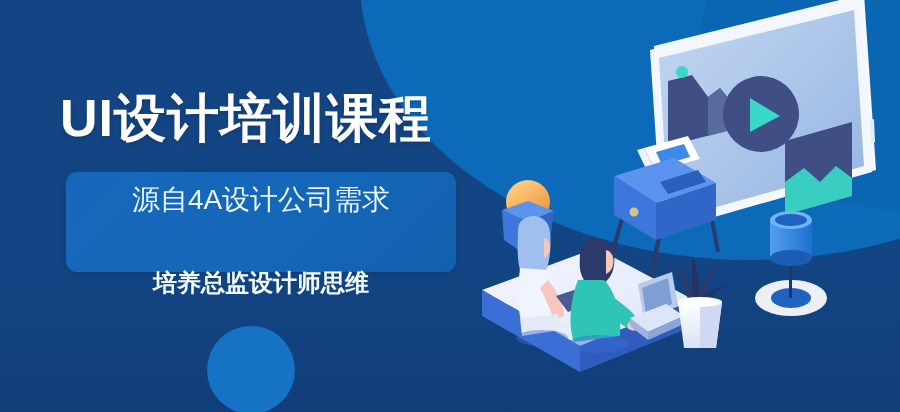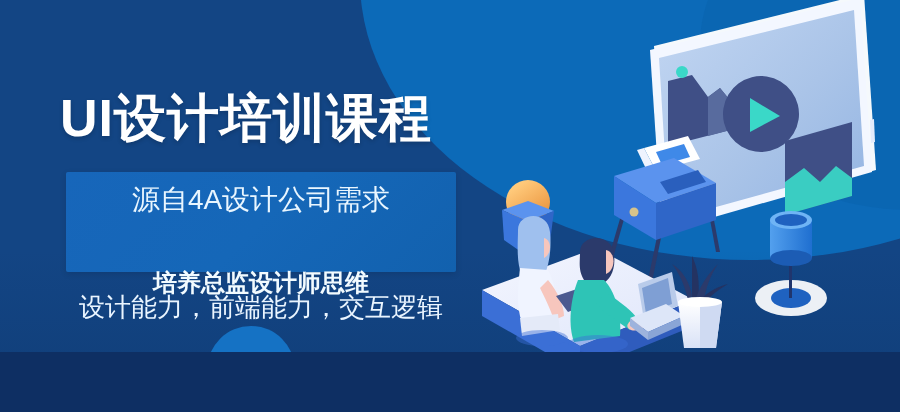--- a/index.html
+++ b/index.html
@@ -6,21 +6,21 @@
     margin: 0;
     padding: 0;
     background: #0e2f63;
   }
   body {
     font-family: "Liberation Sans", "DejaVu Sans", sans-serif;
   }
   .banner {
     position: relative;
     width: 900px;
-    height: 352px;
+    height: 412px;
     overflow: hidden;
     background: #134584;
   }
 
   
   .bg-curve {
     position: absolute;
     left: 360px;
     top: -300px;
     width: 780px;
@@ -75,21 +75,21 @@
     letter-spacing: 1px;
     white-space: nowrap;
     text-shadow: 0 2px 4px rgba(0,0,0,.18);
   }
   .sub-box {
     position: absolute;
     left: 66px;
     top: 172px;
     width: 390px;
     height: 100px;
-    border-radius: 2px;
+    border-radius: 11px;
     background: linear-gradient(135deg, #1766ba 0%, #1567b8 50%, #1261ae 100%);
     box-shadow: 0 2px 6px rgba(0,0,0,.12);
   }
   .sub-line-1 {
     position: absolute;
     left: 0;
     top: 9px;
     width: 390px;
     text-align: center;
     font-size: 28px;
@@ -143,21 +143,20 @@
   <div class="bg-circle-bl"></div>
 
   <div class="text-block">
     <div class="headline">UI设计培训课程</div>
 
     <div class="sub-box">
       <div class="sub-line-1">源自4A设计公司需求</div>
       <div class="sub-line-2">培养总监设计师思维</div>
     </div>
 
-    <div class="tagline">设计能力，前端能力，交互逻辑</div>
   </div>
 
   <div class="illustration">
     <svg width="440" height="412" viewBox="0 0 440 412" xmlns="http://www.w3.org/2000/svg">
       <defs>
         <linearGradient id="screenGrad" x1="0" y1="0" x2="1" y2="1">
           <stop offset="0%" stop-color="#c2d6f2"></stop>
           <stop offset="55%" stop-color="#aac4e8"></stop>
           <stop offset="100%" stop-color="#93b4e2"></stop>
         </linearGradient>

